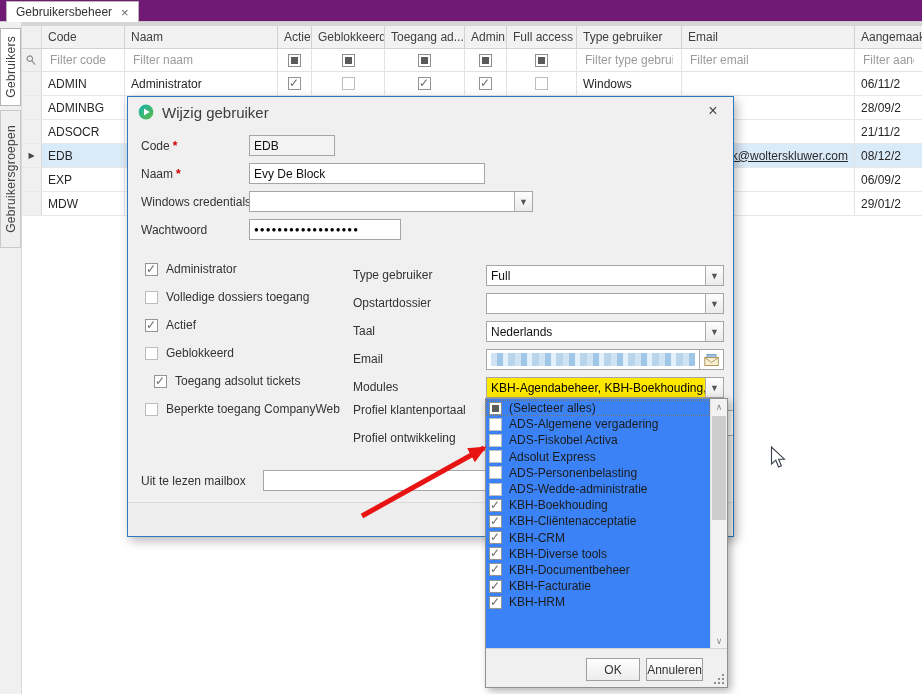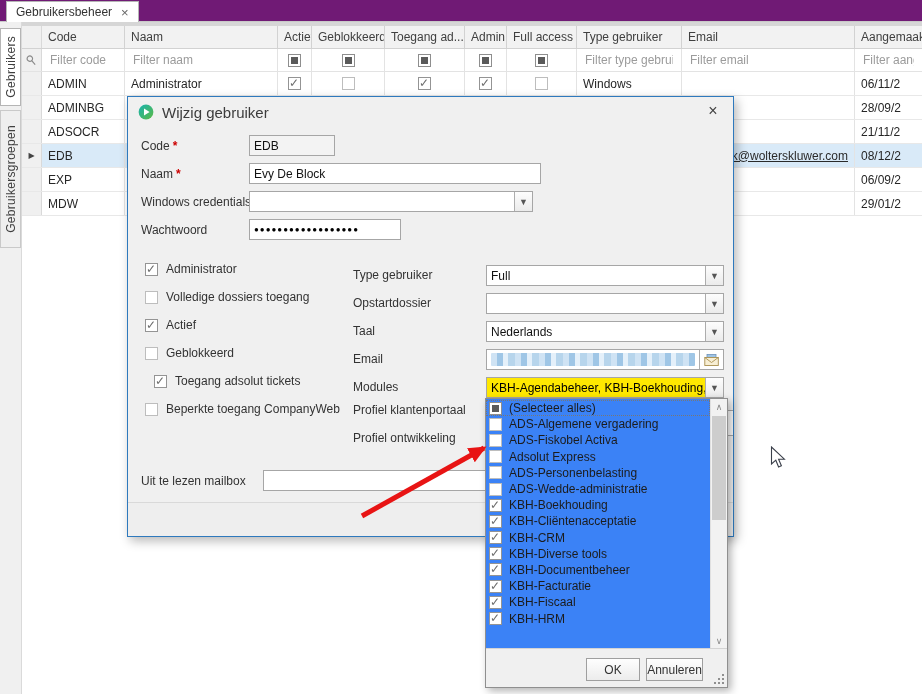--- a/index.html
+++ b/index.html
@@ -317,21 +317,21 @@
     <div class="dlg-label" style="left:13px;top:42px;">
       <span>Code</span><span class="req">*</span>
     </div>
     <div class="tb ro" style="left:121px;top:38px;width:86px;">
       <input value="EDB" style="">
     </div>
 
     <div class="dlg-label" style="left:13px;top:70px;">
       <span>Naam</span><span class="req">*</span>
     </div>
-    <div class="tb" style="left:121px;top:66px;width:292px;">
+    <div class="tb" style="left:121px;top:66px;width:236px;">
       <input value="Evy De Block" style="">
     </div>
 
     <div class="dlg-label" style="left:13px;top:98px;">Windows credentials:</div>
     <div class="combo" style="left:121px;top:94px;width:284px;">
       <span class="val"></span>
       <span class="btn">▼</span>
     </div>
 
     <div class="dlg-label" style="left:13px;top:126px;">Wachtwoord</div>
@@ -457,24 +457,20 @@
         <div class="mod-item">
           <span class="cb checked"></span>
           <span>KBH-Documentbeheer</span>
         </div>
         <div class="mod-item">
           <span class="cb checked"></span>
           <span>KBH-Facturatie</span>
         </div>
         <div class="mod-item">
           <span class="cb checked"></span>
-          <span>KBH-Fiscaal</span>
-        </div>
-        <div class="mod-item">
-          <span class="cb checked"></span>
           <span>KBH-HRM</span>
         </div>
       </div>
     <div class="pscroll">
       <div class="sc-arrow sc-up">∧</div>
       <div class="sc-thumb"></div>
       <div class="sc-arrow sc-down">∨</div>
     </div>
     <div class="pfooter">
       <div class="pbtn ok">OK</div>

